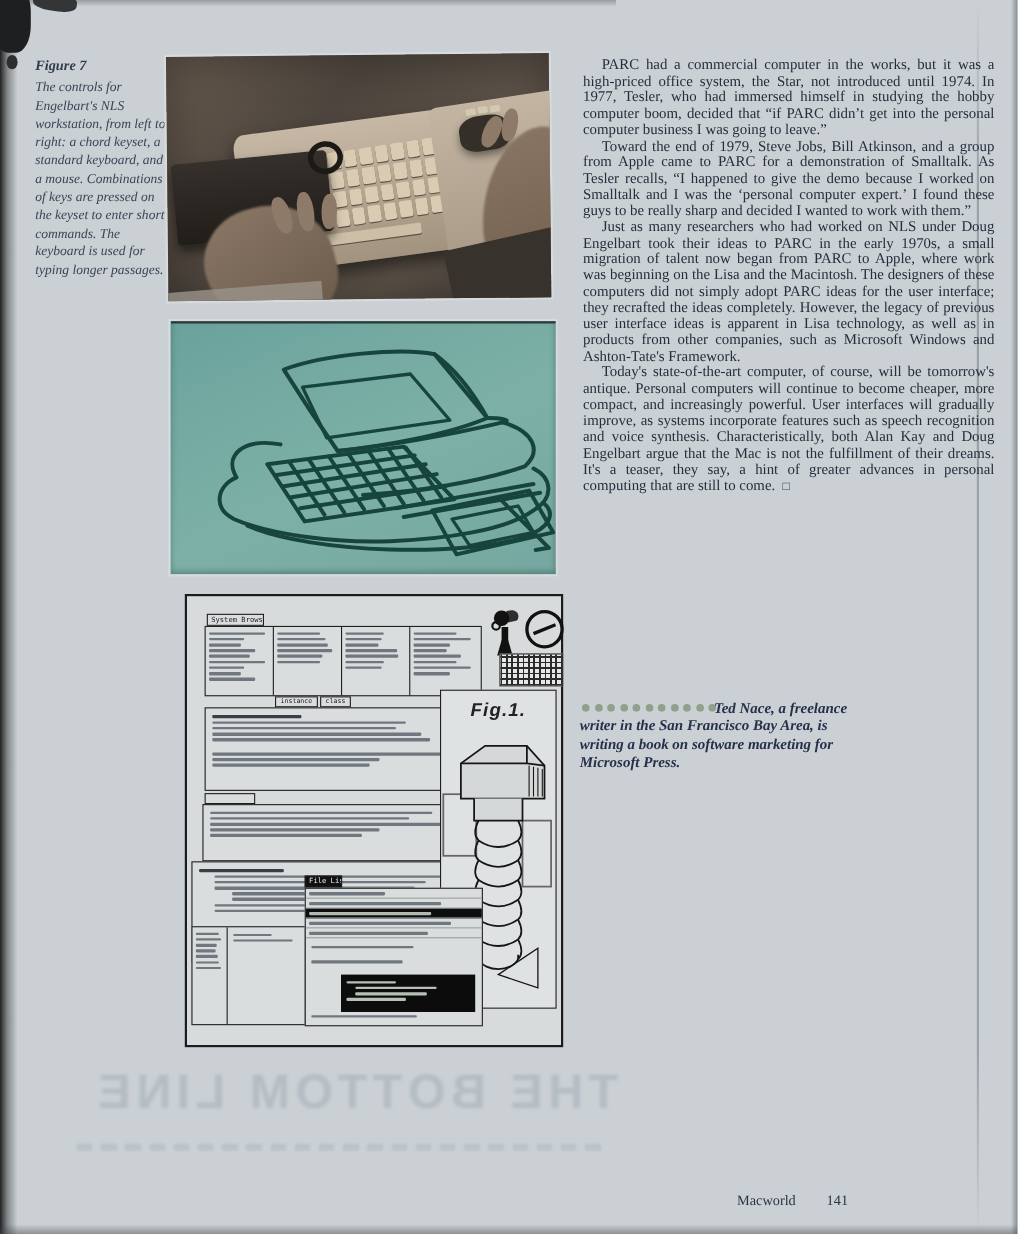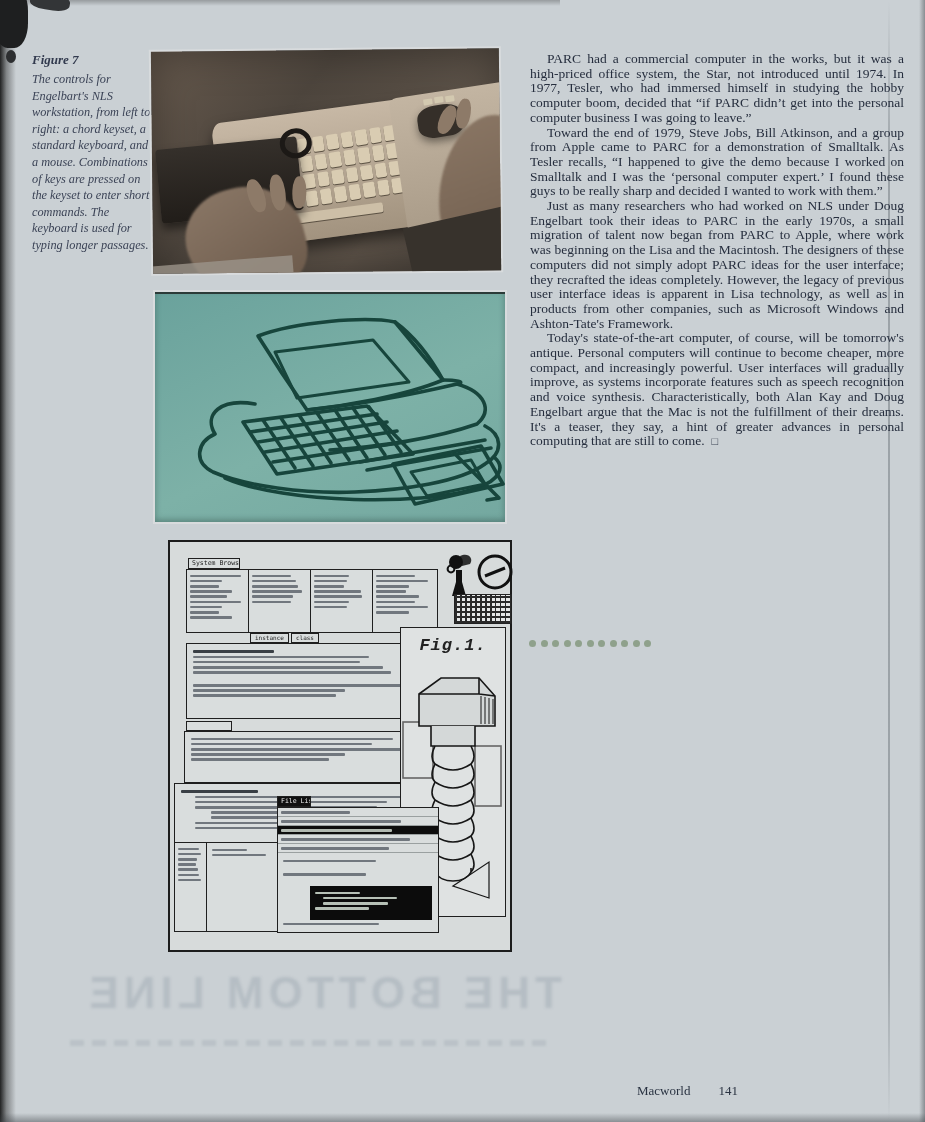--- a/index.html
+++ b/index.html
@@ -65,38 +65,38 @@
   .bar.bold{height:3.4px;background:#30363c;opacity:.95;}
   .bar.lite{background:#c9d4c9;opacity:.9;}
   .btnrow{position:absolute;display:flex;gap:2px;}
   .mini-btn{border:1.5px solid #1f1f1f;background:#d9dddd;font-family:"DejaVu Sans Mono",monospace;
         font-size:6px;line-height:8px;padding:0 4px;color:#222;}
   .flist-row{height:9px;border-bottom:1px solid #9aa0a0;padding:1px 3px;box-sizing:border-box;}
   .flist-row.sel{background:#0d0d0d;}
   .flist-row.sel .bar{background:#cfd8cf;opacity:.85;}
   .blackblock{position:absolute;background:#0c0c0c;padding:3px 5px;box-sizing:border-box;}
   .figwin{position:absolute;background:#dfe2e2;border:1.5px solid #1f1f1f;box-sizing:border-box;}
-  .fig-label{font-size:17px;font-style:italic;font-weight:bold;color:#222;font-family:Liberation Mono, monospace;
+  .fig-label{font-size:17px;font-style:italic;font-weight:bold;color:#222;font-family:Liberation Sans, sans-serif;
         text-align:center;margin-top:8px;letter-spacing:1px;}
   .gridicon{position:absolute;border:1.5px solid #222;background:
         repeating-linear-gradient(0deg,#2a2a2a 0 1.5px,transparent 1.5px 5px),
         repeating-linear-gradient(90deg,#2a2a2a 0 1.5px,transparent 1.5px 5px),#e6e8e8;}
 
   
   .article{position:absolute;left:530px;top:52px;width:374px;color:#262e3e;}
   .article h3{margin:0 0 2px 14px;font-size:15.5px;font-weight:bold;color:#141d30;}
   .article p{margin:0;font-size:13.5px;line-height:14.7px;text-align:justify;text-indent:17px;}
   .endmark{font-size:11px;color:#3a4252;}
   .bio{position:absolute;left:527px;top:636px;width:252px;font-size:13.6px;line-height:16.4px;
        font-style:italic;font-weight:bold;color:#25304а;color:#25304a;}
   .bio .text{text-indent:122px;}
   .dots{position:absolute;left:529px;top:640px;display:flex;gap:4.5px;}
   .dots span{width:7px;height:7px;border-radius:50%;background:#85997f;opacity:.85;}
 
-  .footer{position:absolute;left:637px;top:1083px;font-size:13px;color:#2a3342;}
+  .footer{position:absolute;left:670px;top:1083px;font-size:13px;color:#2a3342;}
   .footer .pg{margin-left:28px;}
 
   .showthrough{position:absolute;left:62px;top:968px;width:500px;font-size:44px;font-weight:bold;
        font-family:"Liberation Sans",sans-serif;color:rgba(60,80,100,.14);transform:scaleX(-1);
        letter-spacing:5px;filter:blur(1.6px);white-space:nowrap;}
   .showthrough2{position:absolute;left:70px;top:1040px;width:480px;height:6px;
        background:repeating-linear-gradient(90deg,rgba(60,80,100,.10) 0 14px,rgba(60,80,100,0) 14px 22px);filter:blur(1px);}
 </style>
 </head>
 <body>
@@ -413,18 +413,21 @@
       <span></span>
       <span></span>
       <span></span>
       <span></span>
       <span></span>
       <span></span>
       <span></span>
       <span></span>
       <span></span>
     </div>
+  <div class="bio">
+    <div class="text">Ted Nace, a freelance writer in the San Francisco Bay Area, is writing a book on software marketing for Microsoft Press.</div>
+  </div>
 
   <div class="footer">
     <span>Macworld</span><span class="pg">141</span>
   </div>
 
 </div>
 
 </body></html>

